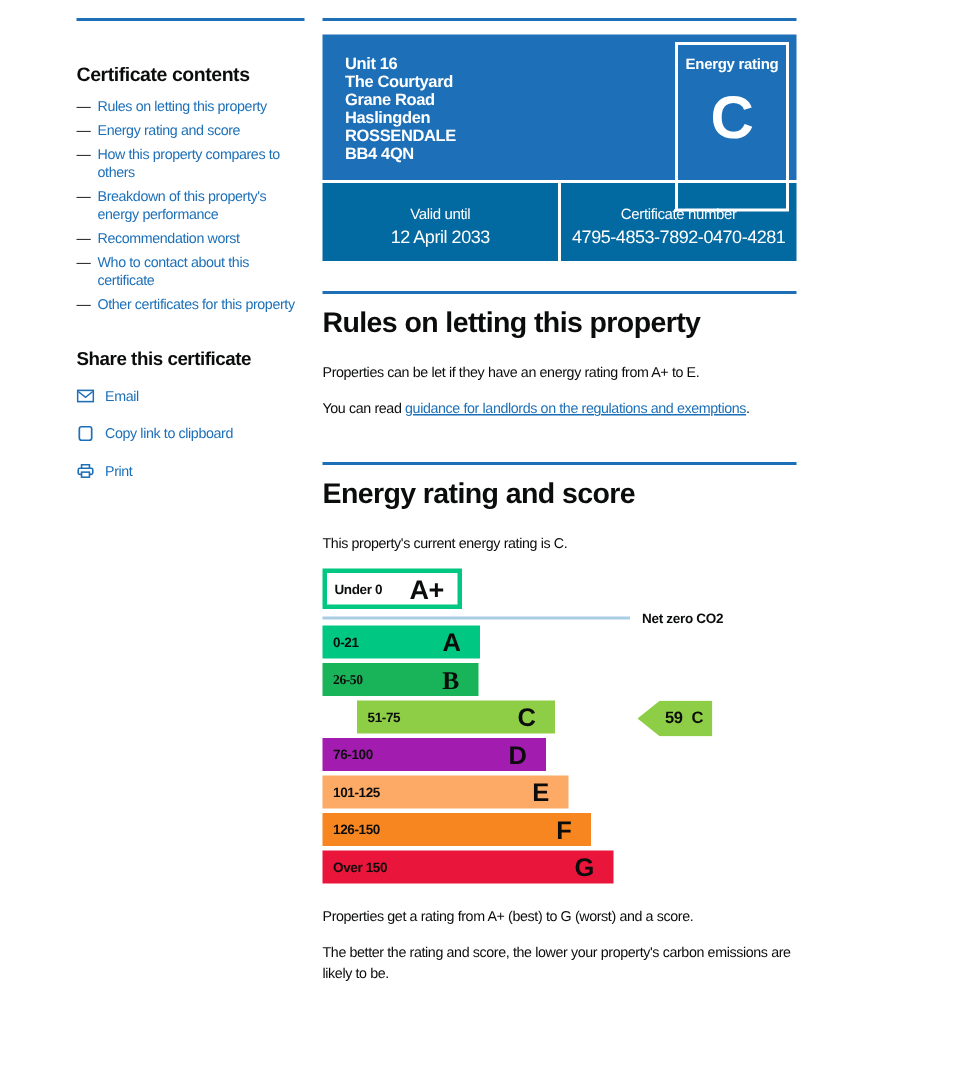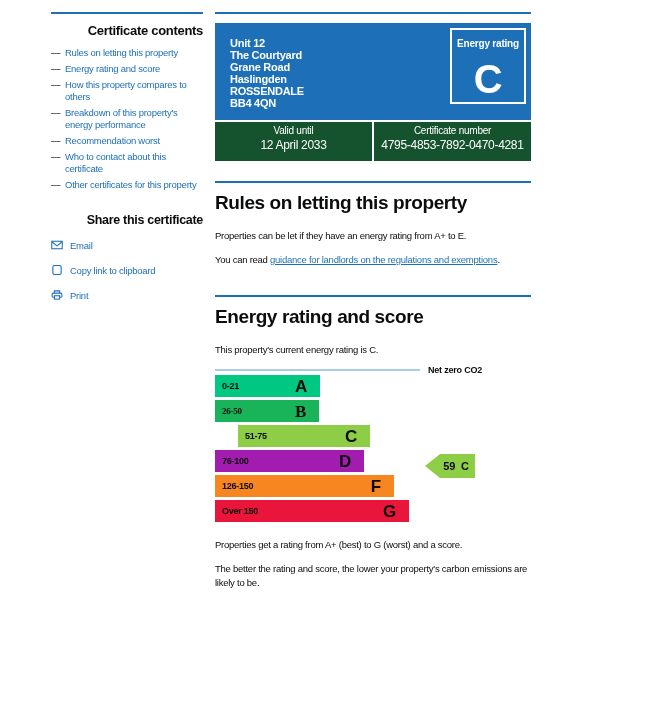--- a/index.html
+++ b/index.html
@@ -6,42 +6,42 @@
   html,body { background:#ffffff; }
   .page {
     position:relative; width:646px; height:728px; background:#fff;
     font-family:"Liberation Sans","DejaVu Sans",sans-serif;
     color:#0b0c0c; letter-spacing:-0.25px; overflow:hidden;
   }
   a { text-decoration:none; }
 
   
   .sidebar { position:absolute; left:51px; top:12px; width:152px; border-top:2px solid #1d70b8; }
-  .sidebar h3 { font-size:13px; font-weight:700; letter-spacing:-0.3px; margin:9px 0 9px;text-align:right; }
+  .sidebar h3 { font-size:13px; font-weight:700; letter-spacing:-0.3px; margin:28px 0 9px; }
   .contents-list { list-style:none; }
   .contents-list li { display:flex; margin-bottom:4px; font-size:9.5px; line-height:12px; }
   .contents-list .dash { color:#0b0c0c; width:9px; margin-right:5px; flex:0 0 auto; }
   .contents-list a { color:#1d70b8; }
   .share-heading { margin-top:22px !important; font-size:12.5px !important; }
   .share-list { list-style:none; margin-top:12px; }
   .share-list li { margin-bottom:13px; }
   .share-list a { color:#1d70b8; font-size:9.5px; display:flex; align-items:center; }
   .share-list svg { width:12px; height:12px; margin-right:7px; flex:0 0 auto; }
 
   
   .main { position:absolute; left:215px; top:12px; width:316px; border-top:2px solid #1d70b8; }
 
   .cert-box { margin-top:9px; background:#fff; }
   .cert-top { position:relative; background:#1d70b8; color:#fff; padding:14px 15px 11px; }
   .addr-line { font-size:11px; font-weight:700; line-height:12px; }
-  .rating-box { position:absolute; top:5px; right:5px; width:76px; height:76px; border:2px solid #fff; text-align:center; padding-top:8px; }
+  .rating-box { position:absolute; top:5px; right:5px; width:76px; height:113px; border:2px solid #fff; text-align:center; padding-top:8px; }
   .rating-box .rating-label { font-size:10px; font-weight:700; line-height:12px; letter-spacing:-0.2px; }
   .rating-box .rating-letter { font-size:40px; font-weight:700; line-height:44px; margin-top:7px; }
   .cert-strip { display:grid; grid-template-columns:1fr 1fr; gap:2px; margin-top:2px; }
-  .cert-cell { background:#14532d; color:#fff; text-align:center; padding:3px 4px 9px; }
+  .cert-cell { background:#0369a1; color:#fff; text-align:center; padding:16px 4px 9px; }
   .cert-cell .cell-label { font-size:10px; line-height:11px; }
   .cert-cell .cell-value { font-size:12px; font-weight:400; line-height:13px; margin-top:3px; letter-spacing:-0.3px; }
 
   .summary { margin-top:13px; }
   .summary-row { display:grid; grid-template-columns:162px 1fr; padding:5px 0 5px; border-bottom:1px solid #b1b4b6; font-size:10px; line-height:13px; }
   .summary-row .s-label { font-weight:700; }
 
   .section-break { border:0; border-top:2px solid #1d70b8; margin:20px 0 0; }
   h2 { font-size:19px; font-weight:700; letter-spacing:-0.4px; line-height:22px; margin-top:9px; }
   .main p { font-size:9.5px; line-height:14px; margin-top:15px; width:332px; }
@@ -139,21 +139,21 @@
           <span>Print</span>
         </a>
       </li>
     </ul>
   </div>
 
   <div class="main">
 
     <div class="cert-box">
       <div class="cert-top">
-        <div class="addr-line">Unit 12</div>
+        <div class="addr-line">Unit 16</div>
         <div class="addr-line">The Courtyard</div>
         <div class="addr-line">Grane Road</div>
         <div class="addr-line">Haslingden</div>
         <div class="addr-line">ROSSENDALE</div>
         <div class="addr-line">BB4 4QN</div>
         <div class="rating-box">
           <div class="rating-label">Energy rating</div>
           <div class="rating-letter">C</div>
         </div>
       </div>
@@ -173,20 +173,24 @@
     <hr class="section-break">
     <h2>Rules on letting this property</h2>
     <p><span>Properties can be let if they have an energy rating from A+ to E.</span></p>
     <p class="para-tight"><span>You can read </span><a href="#">guidance for landlords on the regulations and exemptions</a><span>.</span></p>
 
     <hr class="section-break divider-2">
     <h2>Energy rating and score</h2>
     <p>This property's current energy rating is C.</p>
 
     <div class="chart">
+      <div class="band-aplus" style="border-color: rgb(0, 199, 129); background-color: rgb(255, 255, 255);">
+        <span class="band-range">Under 0</span>
+        <span class="band-letter">A+</span>
+      </div>
       <div class="netzero">
         <div class="netzero-line"></div>
         <div class="netzero-label">Net zero CO2</div>
       </div>
       <div class="bands">
         <div class="band-bar w-a" style="background-color: rgb(0, 199, 129);">
           <span class="band-range">0-21</span>
           <span class="band-letter">A</span>
         </div>
         <div class="band-bar w-b" style="background-color: rgb(25, 180, 89);">
@@ -194,20 +198,24 @@
           <span class="band-letter">B</span>
         </div>
         <div class="band-bar w-c" style="background-color: rgb(141, 206, 70);">
           <span class="band-range">51-75</span>
           <span class="band-letter">C</span>
         </div>
         <div class="band-bar w-d" style="background-color: #a21caf;">
           <span class="band-range">76-100</span>
           <span class="band-letter">D</span>
         </div>
+        <div class="band-bar w-e" style="background-color: rgb(252, 170, 101);">
+          <span class="band-range">101-125</span>
+          <span class="band-letter">E</span>
+        </div>
         <div class="band-bar w-f" style="background-color: rgb(247, 134, 33);">
           <span class="band-range">126-150</span>
           <span class="band-letter">F</span>
         </div>
         <div class="band-bar w-g" style="background-color: rgb(233, 21, 59);">
           <span class="band-range">Over 150</span>
           <span class="band-letter">G</span>
         </div>
       </div>
       <div class="current-arrow" style="background-color: rgb(141, 206, 70);">

